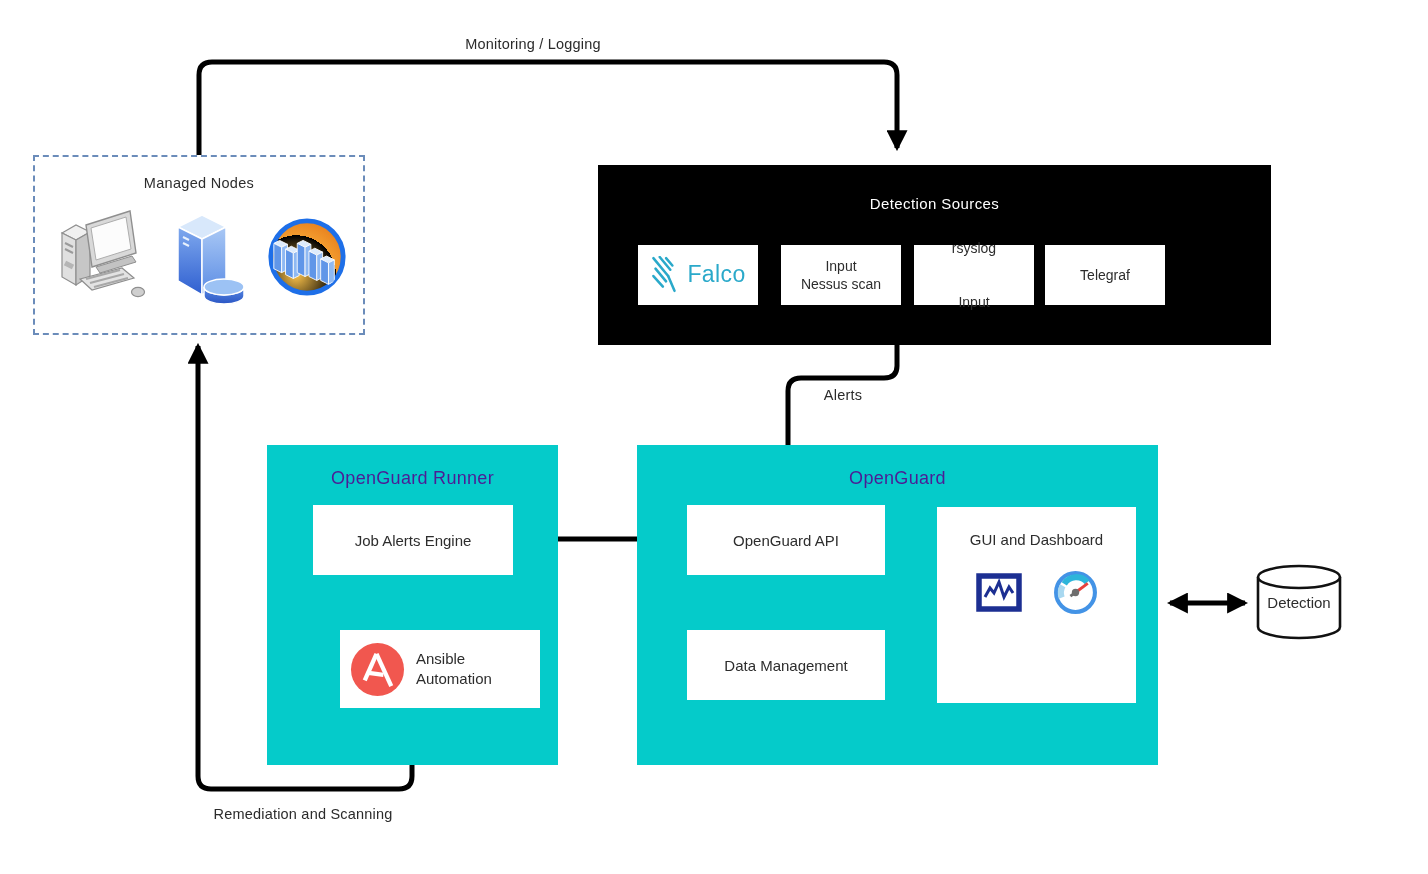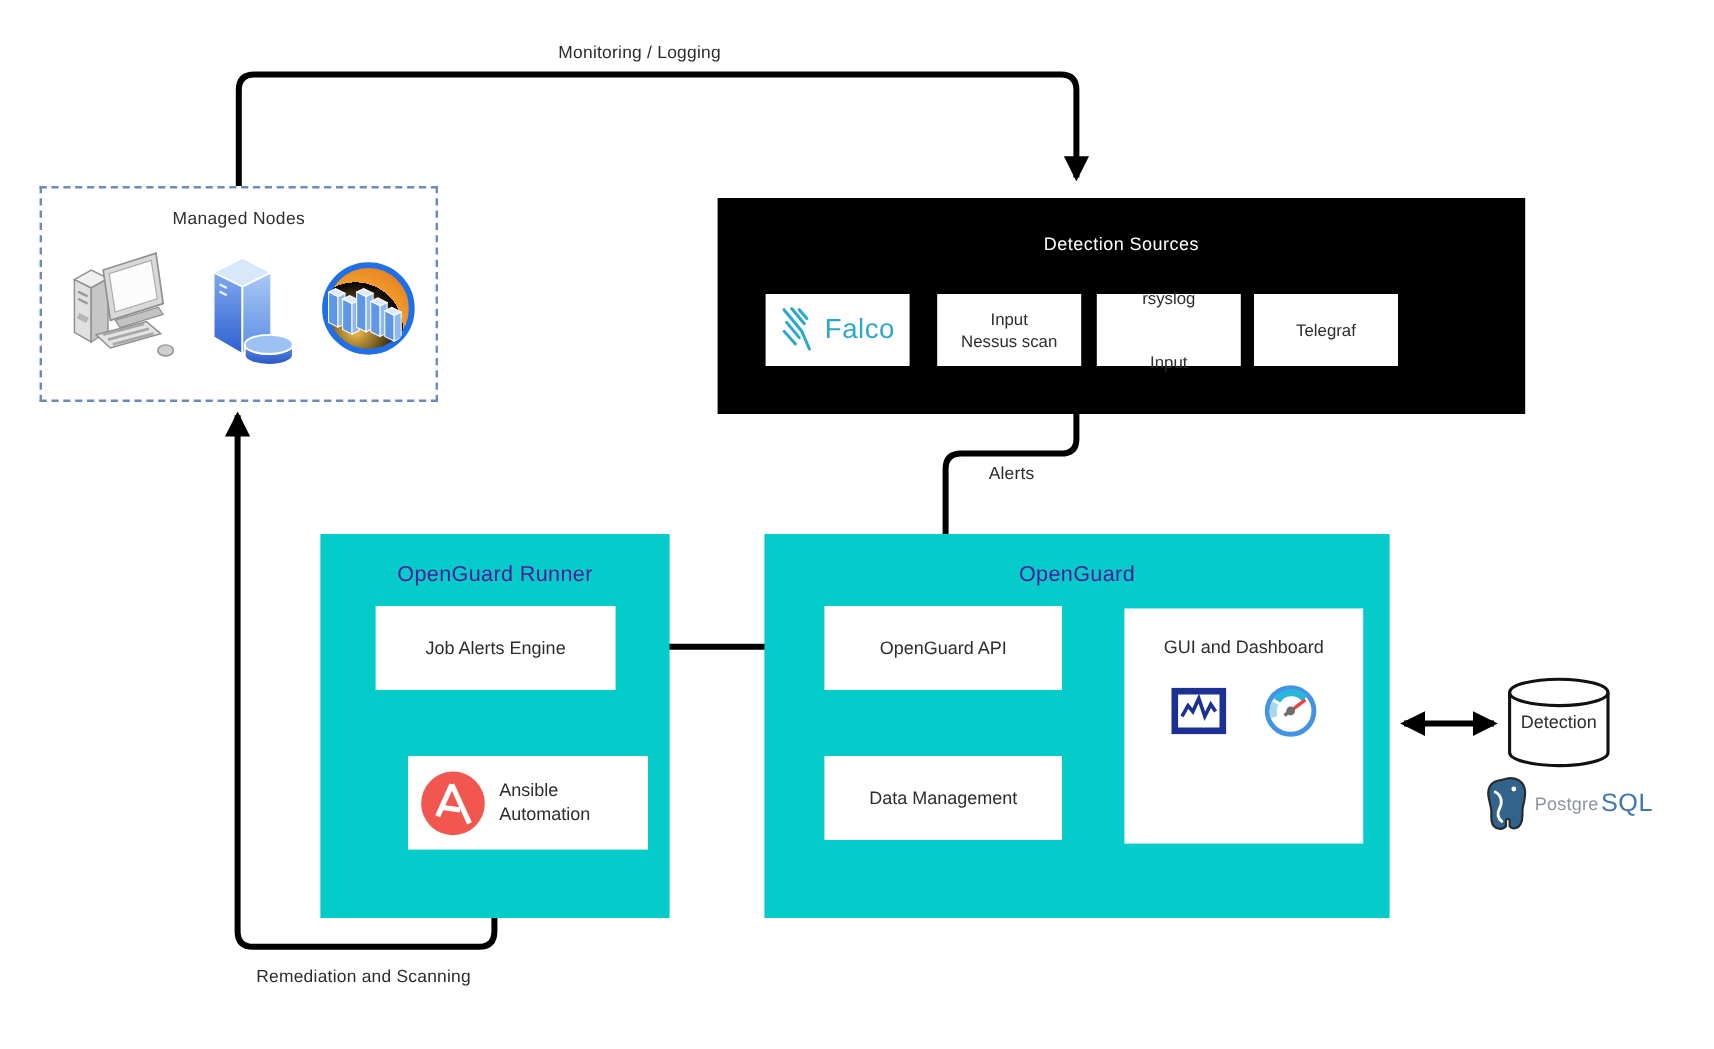--- a/index.html
+++ b/index.html
@@ -246,23 +246,14 @@
       </div>
     </div>
   </div>
 
   <svg class="abs" style="left:1253px;top:562px;" width="92" height="84" viewBox="0 0 92 84">
     <path d="M5,15 L5,65 A41,11 0 0 0 87,65 L87,15" fill="#ffffff" stroke="#111" stroke-width="2.6"></path>
     <ellipse cx="46" cy="15" rx="41" ry="11" fill="#ffffff" stroke="#111" stroke-width="2.6"></ellipse>
   </svg>
   <div id="database-label" class="abs">Detection</div>
 
-  <div id="postgres-logo" class="abs">
-    <svg width="44" height="48" viewBox="0 0 44 48">
-      <path d="M22,3 C30,1 36,5 37.5,11 C39,17 37,21 36,27 C35,32 37,36 34,41 C32,44.5 27,45.5 25,42.5 L25,38 C25,36 22,36 22,38 L22,42.5 C20,45.5 14.5,45.5 11.5,42 C8.5,38 10.5,32.5 9.5,27.5 C8.5,21.5 5.5,15.5 8.5,9.5 C11,4.5 16,4.5 22,3 Z" fill="#31648c" stroke="#2a2a2a" stroke-width="1.8"></path>
-      <circle cx="28.5" cy="11.5" r="2" fill="#ffffff"></circle>
-      <path d="M13,14 C18,16.5 19.5,22 16.5,28 C14.5,32 15.5,36 18.5,38.5" fill="none" stroke="#ffffff" stroke-width="2.4" stroke-linecap="round"></path>
-    </svg>
-    <span class="pg-left">Postgre</span>
-    <span class="pg-right">SQL</span>
-  </div>
 
 </div>
 
 </body></html>

